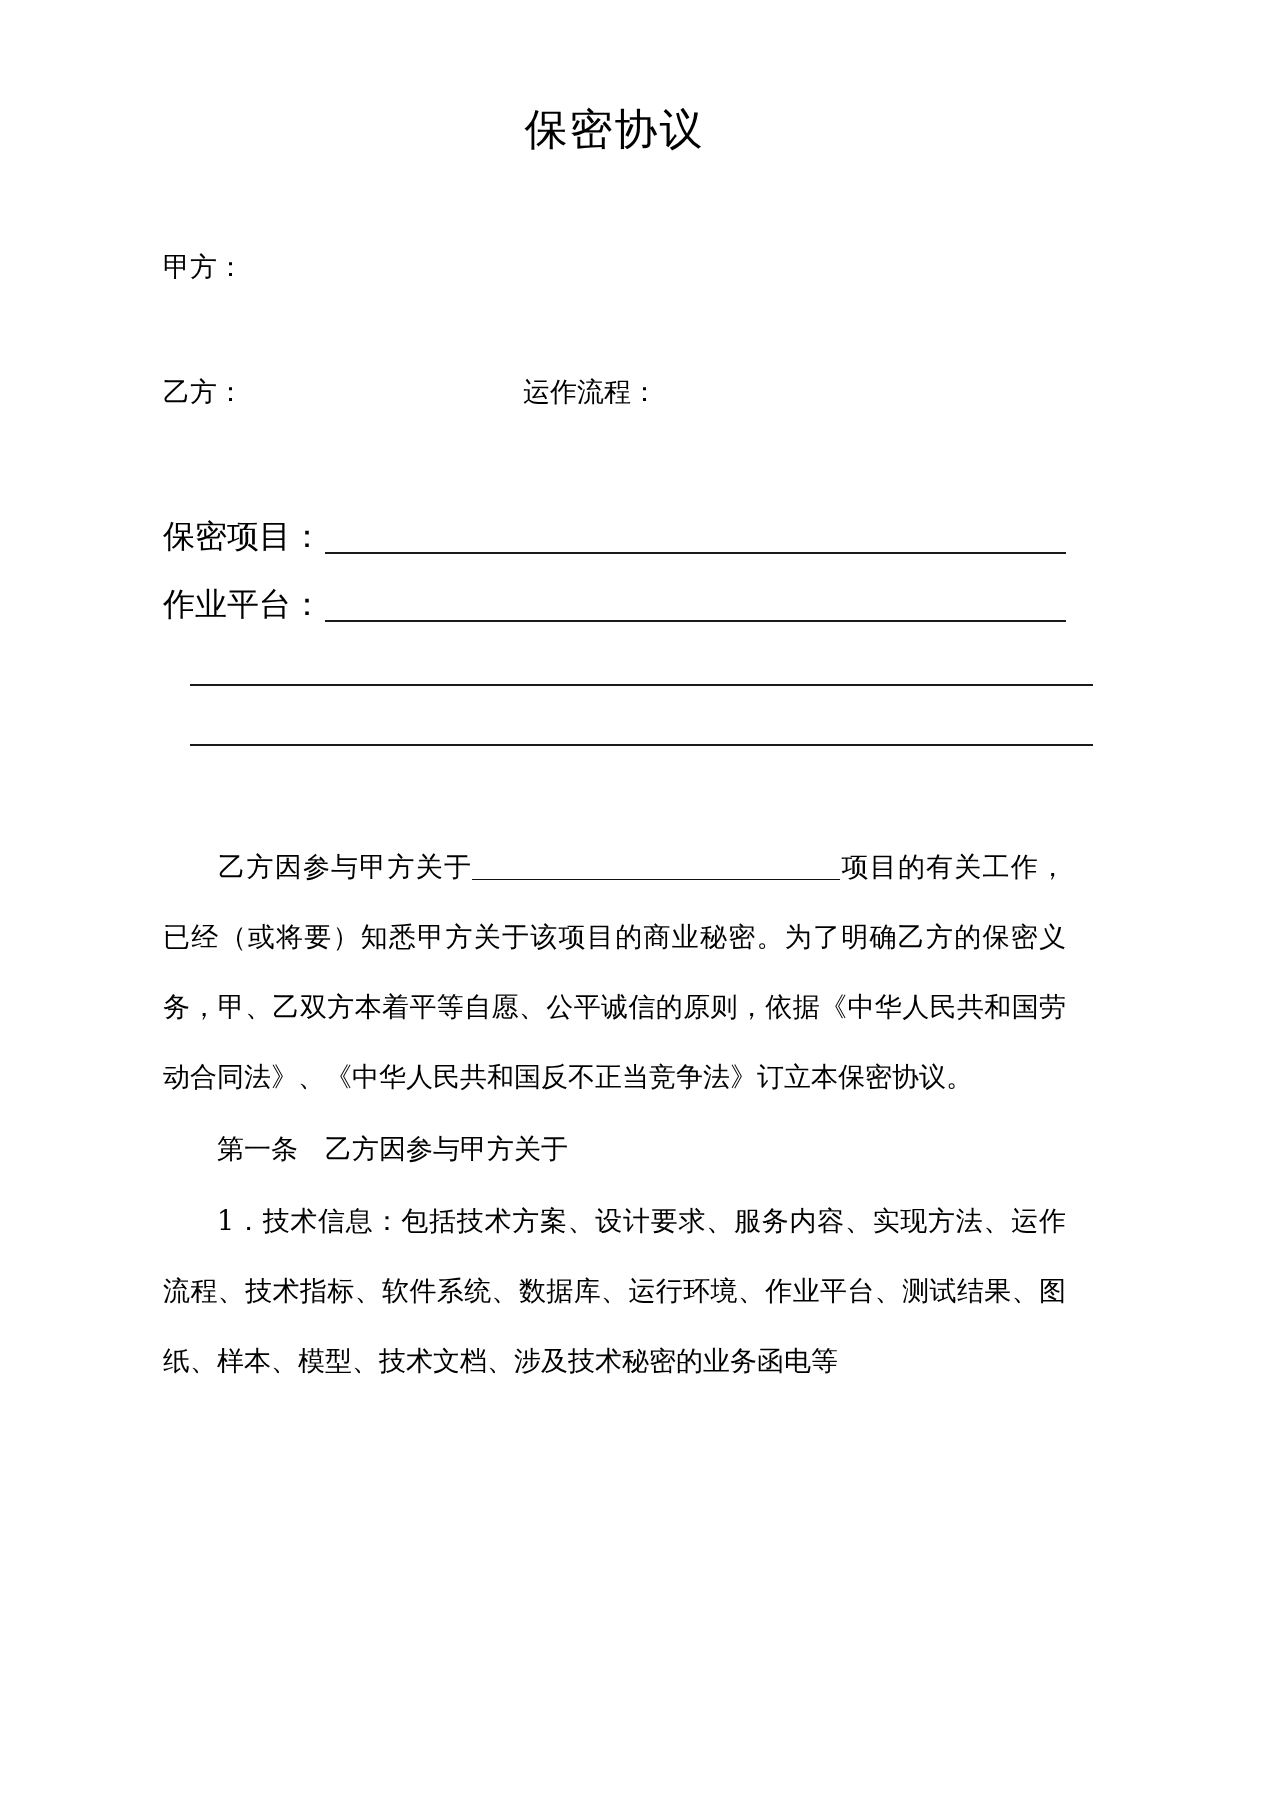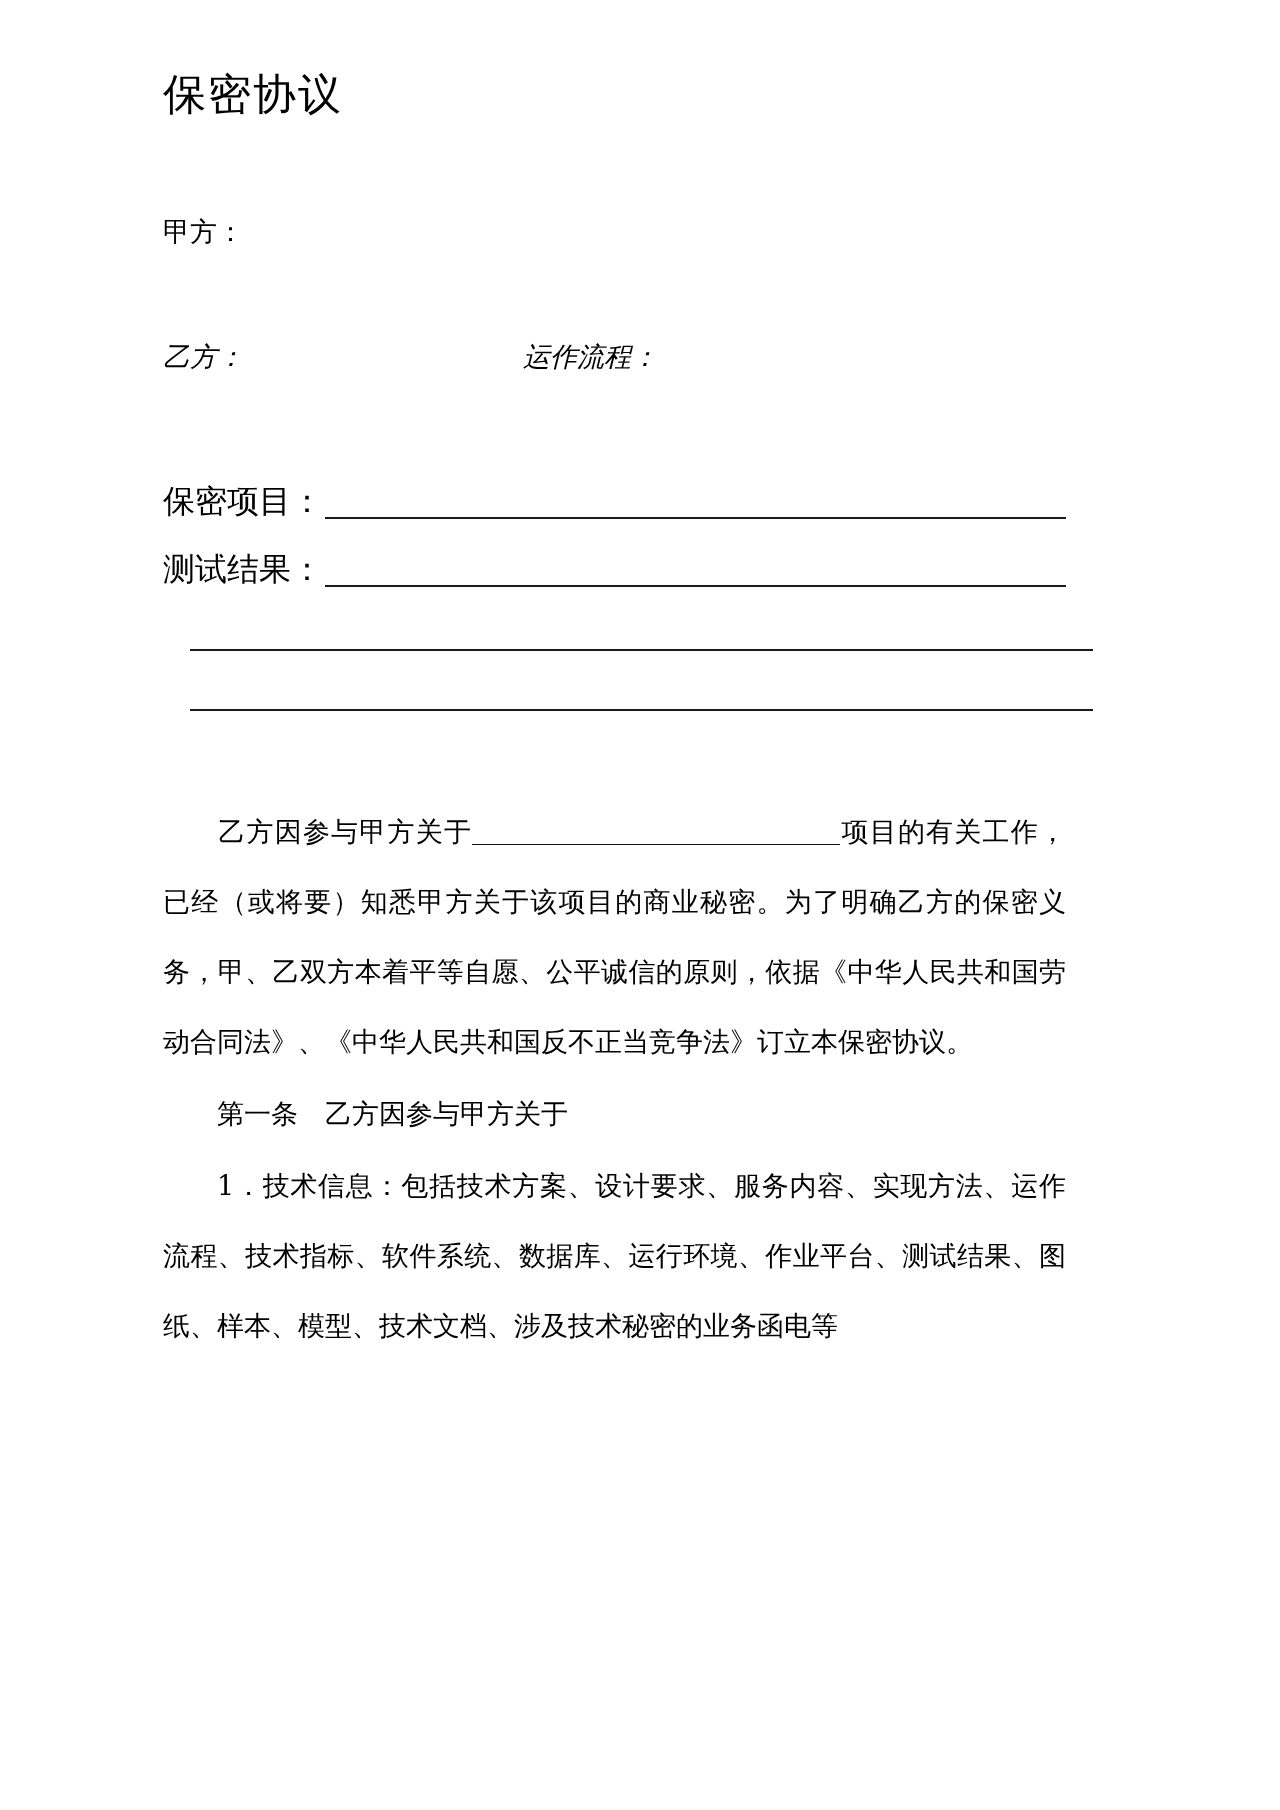--- a/index.html
+++ b/index.html
@@ -23,46 +23,45 @@
   }
   
   .content {
     position: absolute;
     left: 163px;
     top: 0;
     width: 903px;
   }
 
   .doc-title {
-    text-align: left;
+    text-align: center;
     font-size: 43px;
     line-height: 1;
     letter-spacing: 2px;
     margin: 0;
-    padding-top: 73px;
+    padding-top: 108px;
     font-weight: normal;
     white-space: pre;
   }
 
   .line-party-a {
     font-size: 27px;
     line-height: 1;
     margin-top: 102px;
     height: 30px;
     white-space: pre;
   }
 
   .line-party-b {
     font-size: 27px;
     line-height: 1;
     margin-top: 95px;
     height: 30px;
     display: flex;
     white-space: pre;
-    font-style: italic;
   }
   .line-party-b .lbl-b {
     width: 360px;
     flex: 0 0 360px;
   }
 
   .fill-row {
     font-size: 32px;
     line-height: 1;
     display: flex;
@@ -125,21 +124,21 @@
       <span class="lbl-b">乙方：</span>
       <span>运作流程：</span>
     </div>
 
     <div class="fill-row row-secret-project">
       <span class="label">保密项目：</span>
       <span class="rule"></span>
     </div>
 
     <div class="fill-row row-team-members">
-      <span class="label">测试结果：</span>
+      <span class="label">作业平台：</span>
       <span class="rule"></span>
     </div>
 
     <div class="blank-rule blank-rule-1"></div>
     <div class="blank-rule blank-rule-2"></div>
 
     <p class="body-para para-intro">
       <span style="display:inline-block;width:54px;"></span><span>乙方因参与甲方关于</span><span class="inline-rule"></span><span>项目的有关工作，已经（或将要）知悉甲方关于该项目的商业秘密。为了明确乙方的保密义务，甲、乙双方本着平等自愿、公平诚信的原则，依据《中华人民共和国劳动合同法》、《中华人民共和国反不正当竞争法》订立本保密协议。</span>
     </p>
 

